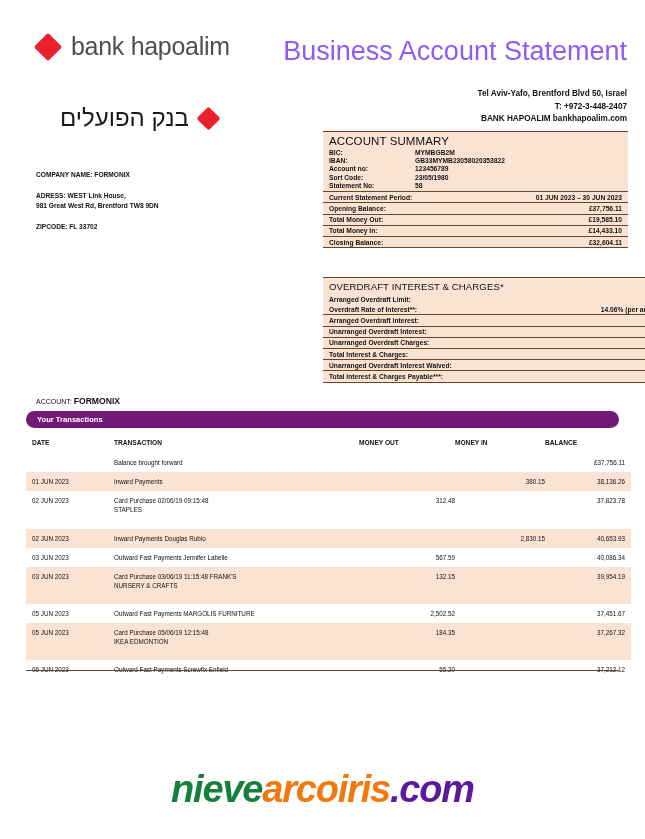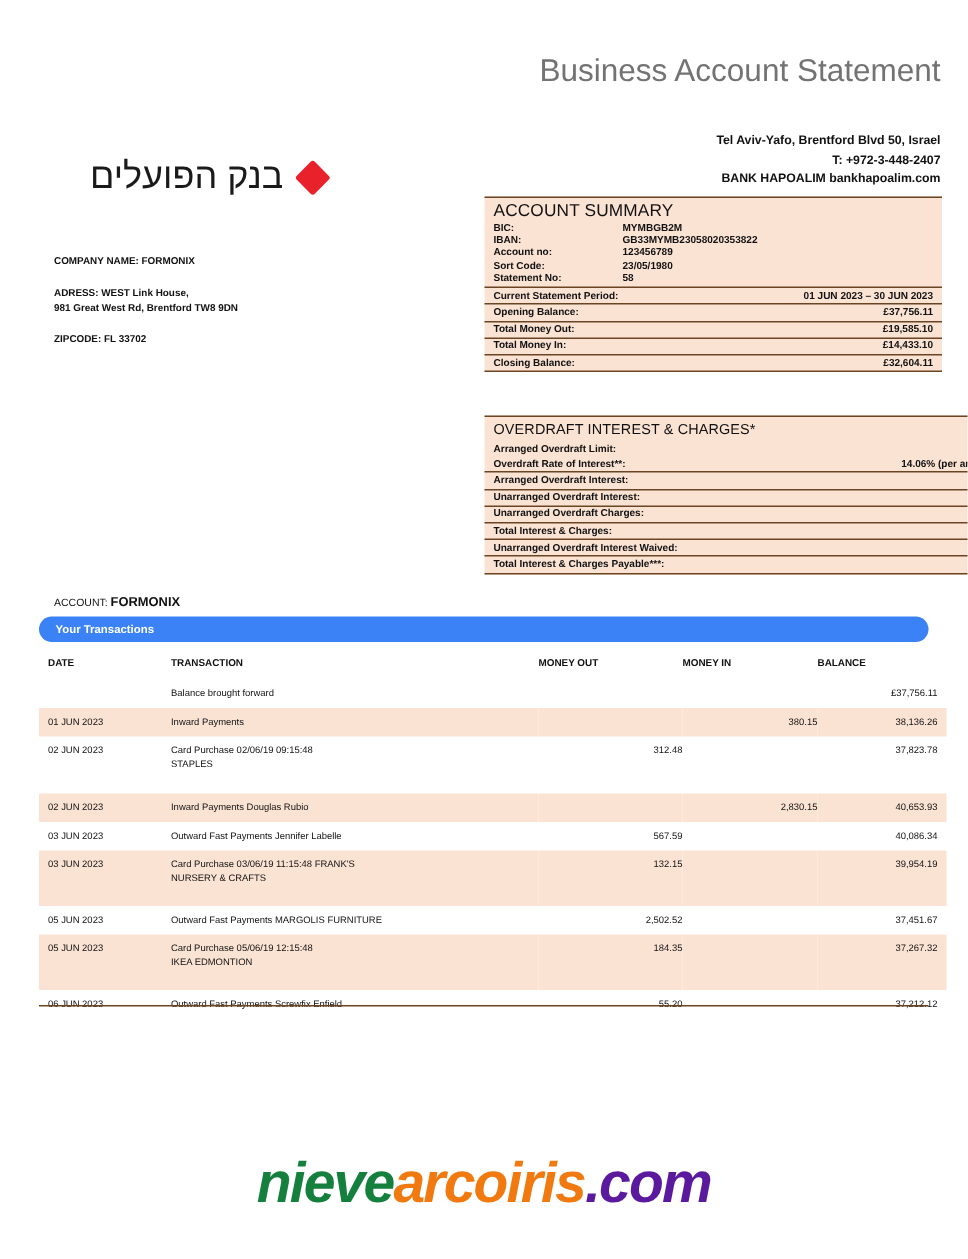--- a/index.html
+++ b/index.html
@@ -59,22 +59,22 @@
   .logo-heb-text {
     font-size: 24px;
     color: #1a1a1a;
     margin-right: 11px;
     white-space: nowrap;
   }
   .doc-title {
     position: absolute;
     right: 18px;
     top: 36px;
-    font-size: 21px;
-    color: #737373;
+    font-size: 27px;
+    color: #8b5cf6;
     white-space: nowrap;
   }
   .bank-contact {
     position: absolute;
     right: 18px;
     top: 88px;
     text-align: right;
     font-size: 8.2px;
     font-weight: bold;
     line-height: 1.55;
@@ -152,21 +152,21 @@
     font-size: 7px;
     color: #111;
   }
   .acct-line b { font-size: 8.6px; }
   .band {
     position: absolute;
     left: 26px;
     top: 411px;
     width: 593px;
     height: 17px;
-    background: #3b82f6;
+    background: #701a75;
     border-radius: 9px;
     box-sizing: border-box;
   }
   .band span {
     position: absolute;
     left: 11px;
     top: 4px;
     font-size: 7.6px;
     font-weight: bold;
     color: #ffffff;
@@ -227,20 +227,24 @@
     white-space: nowrap;
   }
   .watermark .s1 { color: #15803d; }
   .watermark .s2 { color: #f07a10; }
   .watermark .s3 { color: #5b1a9e; }
 </style>
 </head>
 <body>
 
 <div class="header">
+  <div class="logo-main">
+    <span class="diamond"></span>
+    <span class="logo-text">bank hapoalim</span>
+  </div>
 
   <div class="logo-heb">
     <span class="diamond sm"></span>
     <span class="logo-heb-text">בנק הפועלים</span>
   </div>
 
   <div class="doc-title">Business Account Statement</div>
 
   <div class="bank-contact">
     <div>Tel Aviv-Yafo, Brentford Blvd 50, Israel</div>

